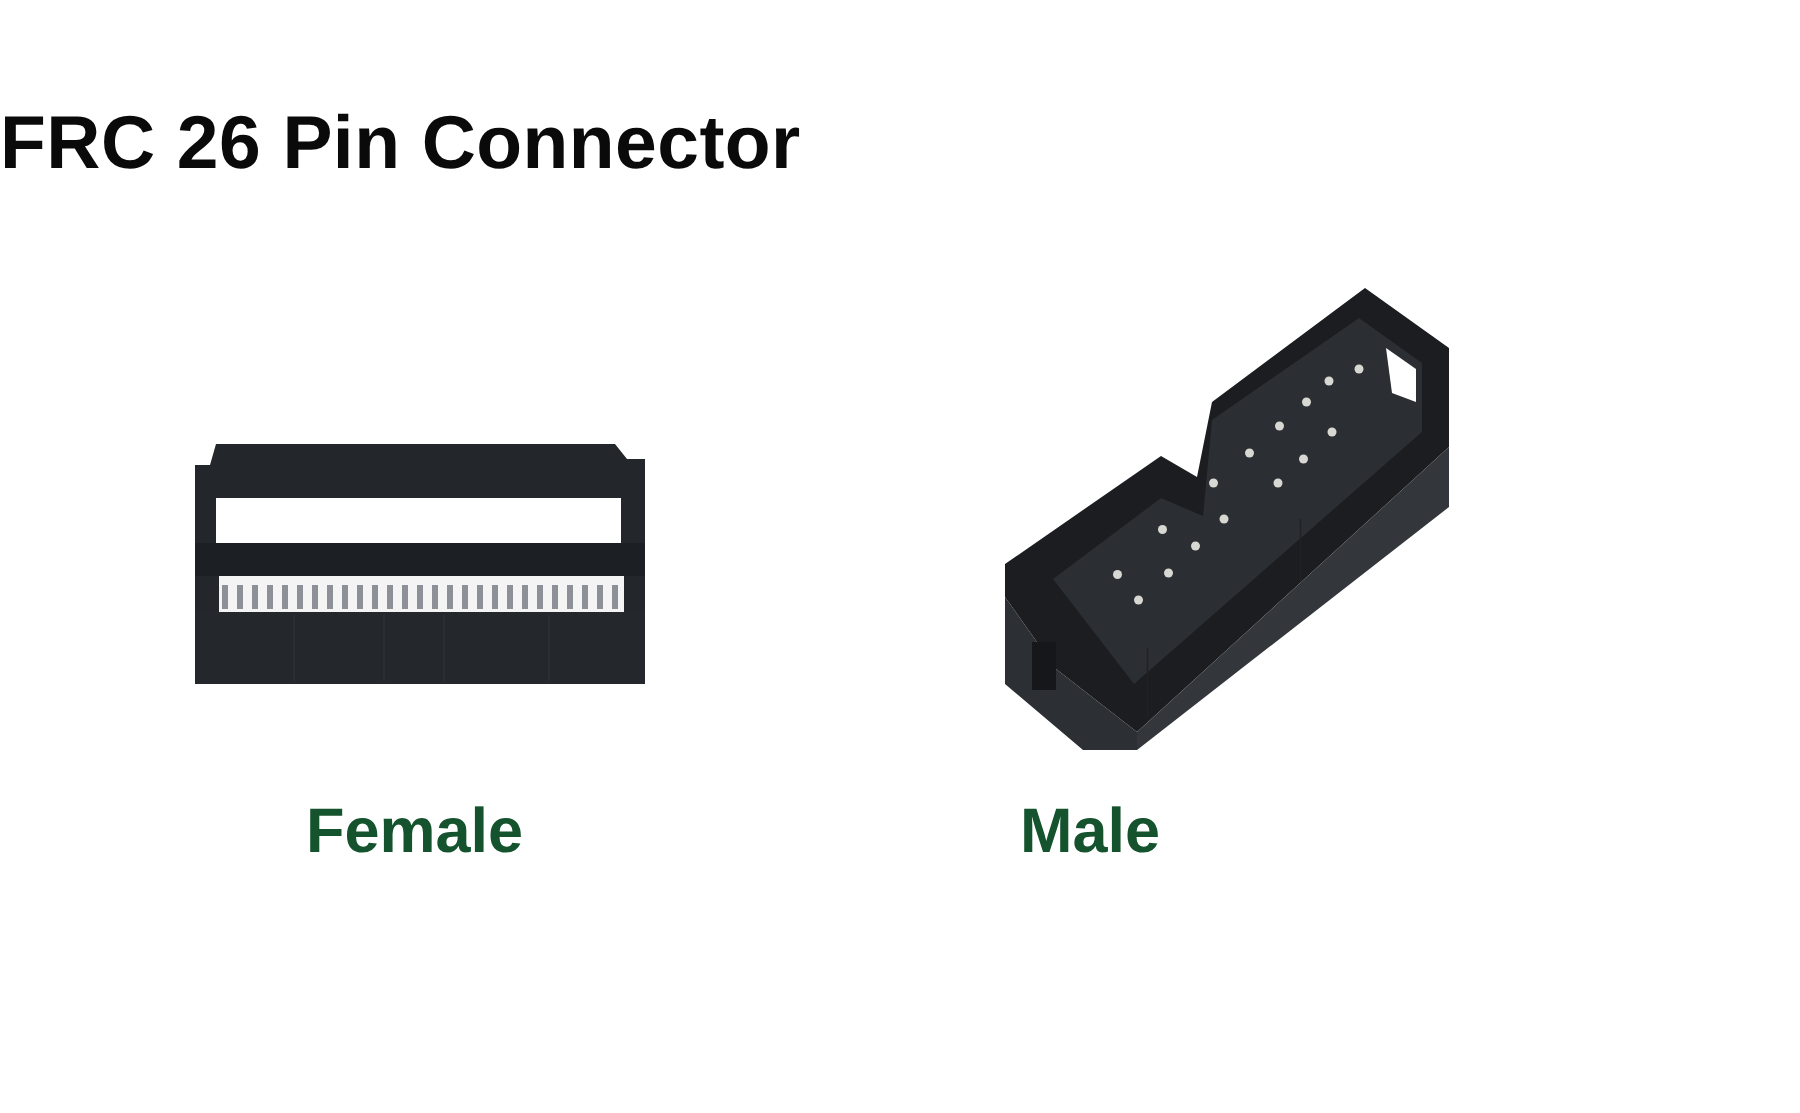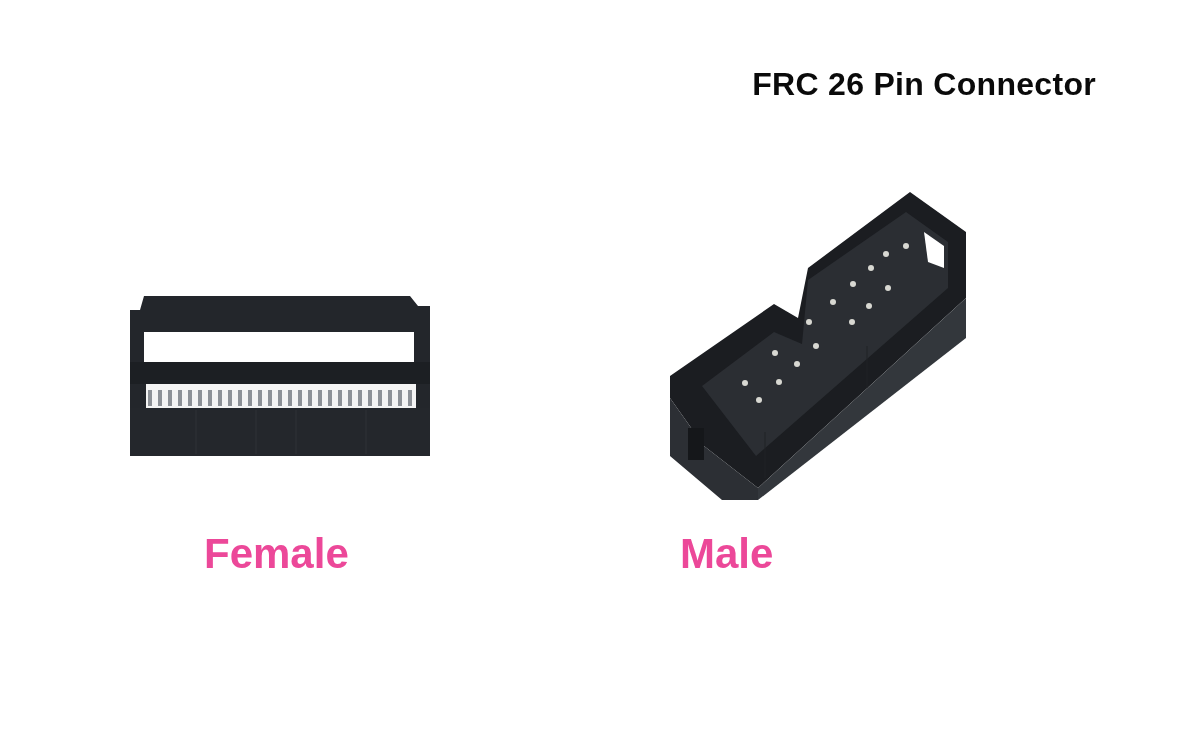--- a/index.html
+++ b/index.html
@@ -1,20 +1,20 @@
 <!DOCTYPE html>
 <html><head>
 <meta charset="utf-8">
 <style>
   html, body { margin: 0; padding: 0; background: #ffffff; }
   body { width: 1200px; height: 742px; position: relative; overflow: hidden;
          font-family: "Liberation Sans", sans-serif; }
-  .title { position: absolute; left: 0; top: 66px; width: 1096px; text-align: right;
-           font-size: 32px; font-weight: bold; color: #0a0a0a; letter-spacing: 0.3px; }
-  .label { position: absolute; font-size: 42px; font-weight: bold; color: #ec4899; }
+  .title { position: absolute; left: 0; top: 66px; width: 1096px; text-align: left;
+           font-size: 50px; font-weight: bold; color: #0a0a0a; letter-spacing: 0.3px; }
+  .label { position: absolute; font-size: 42px; font-weight: bold; color: #14532d; }
   .female-label { left: 204px; top: 530px; }
   .male-label { left: 680px; top: 530px; }
   .fig { position: absolute; }
   .female { left: 126px; top: 296px; width: 306px; height: 162px; }
   .male { left: 662px; top: 188px; width: 312px; height: 312px; }
 </style>
 </head>
 <body>
 
 <div class="title">FRC 26 Pin Connector</div>

